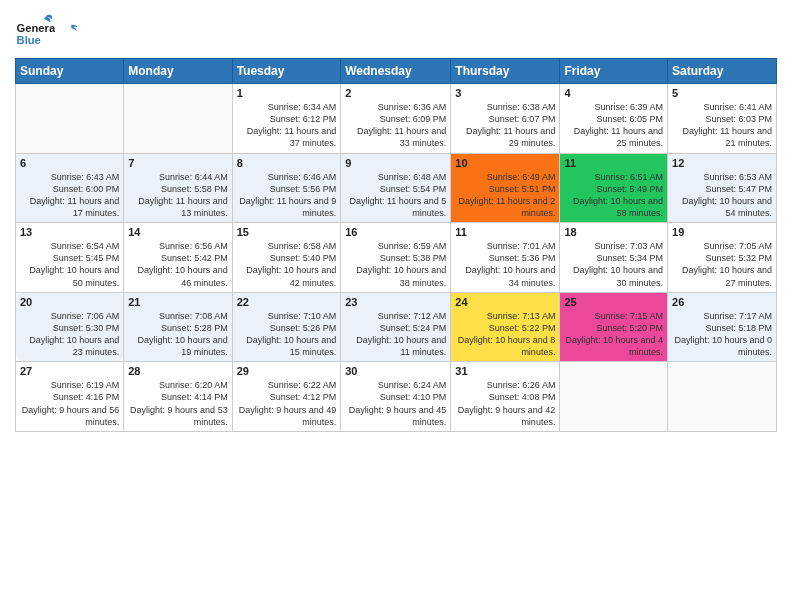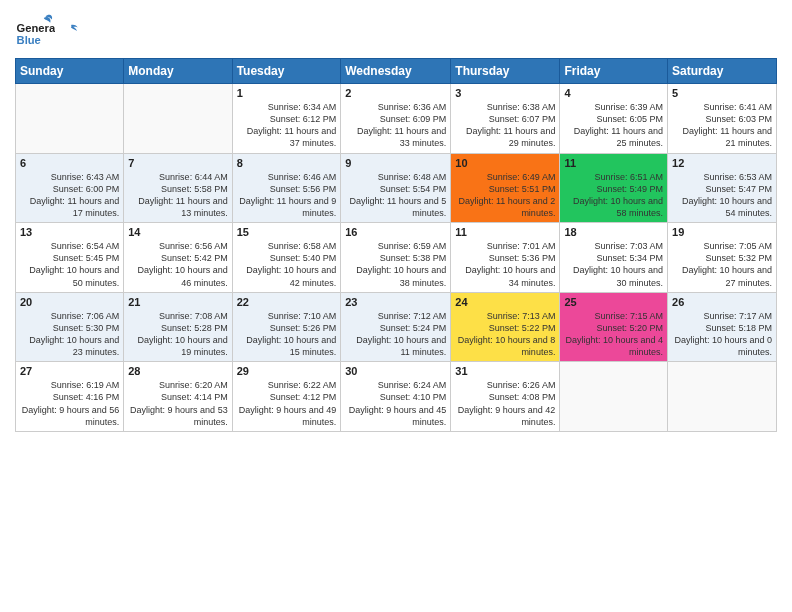--- a/index.html
+++ b/index.html
@@ -205,21 +205,21 @@
           <td>
             <span class="day-number">18</span>
             <div class="cell-content">Sunrise: 7:03 AM<br>Sunset: 5:34 PM<br>Daylight: 10 hours and 30 minutes.</div>
           </td>
           <td>
             <span class="day-number">19</span>
             <div class="cell-content">Sunrise: 7:05 AM<br>Sunset: 5:32 PM<br>Daylight: 10 hours and 27 minutes.</div>
           </td>
         </tr>
         <tr>
-          <td style="background: rgb(234, 241, 248);">
+          <td style="background: rgb(234, 241, 248); border-radius: 9px;">
             <span class="day-number">20</span>
             <div class="cell-content">Sunrise: 7:06 AM<br>Sunset: 5:30 PM<br>Daylight: 10 hours and 23 minutes.</div>
           </td>
           <td style="background: rgb(234, 241, 248);">
             <span class="day-number">21</span>
             <div class="cell-content">Sunrise: 7:08 AM<br>Sunset: 5:28 PM<br>Daylight: 10 hours and 19 minutes.</div>
           </td>
           <td style="background: rgb(234, 241, 248);">
             <span class="day-number">22</span>
             <div class="cell-content">Sunrise: 7:10 AM<br>Sunset: 5:26 PM<br>Daylight: 10 hours and 15 minutes.</div>

